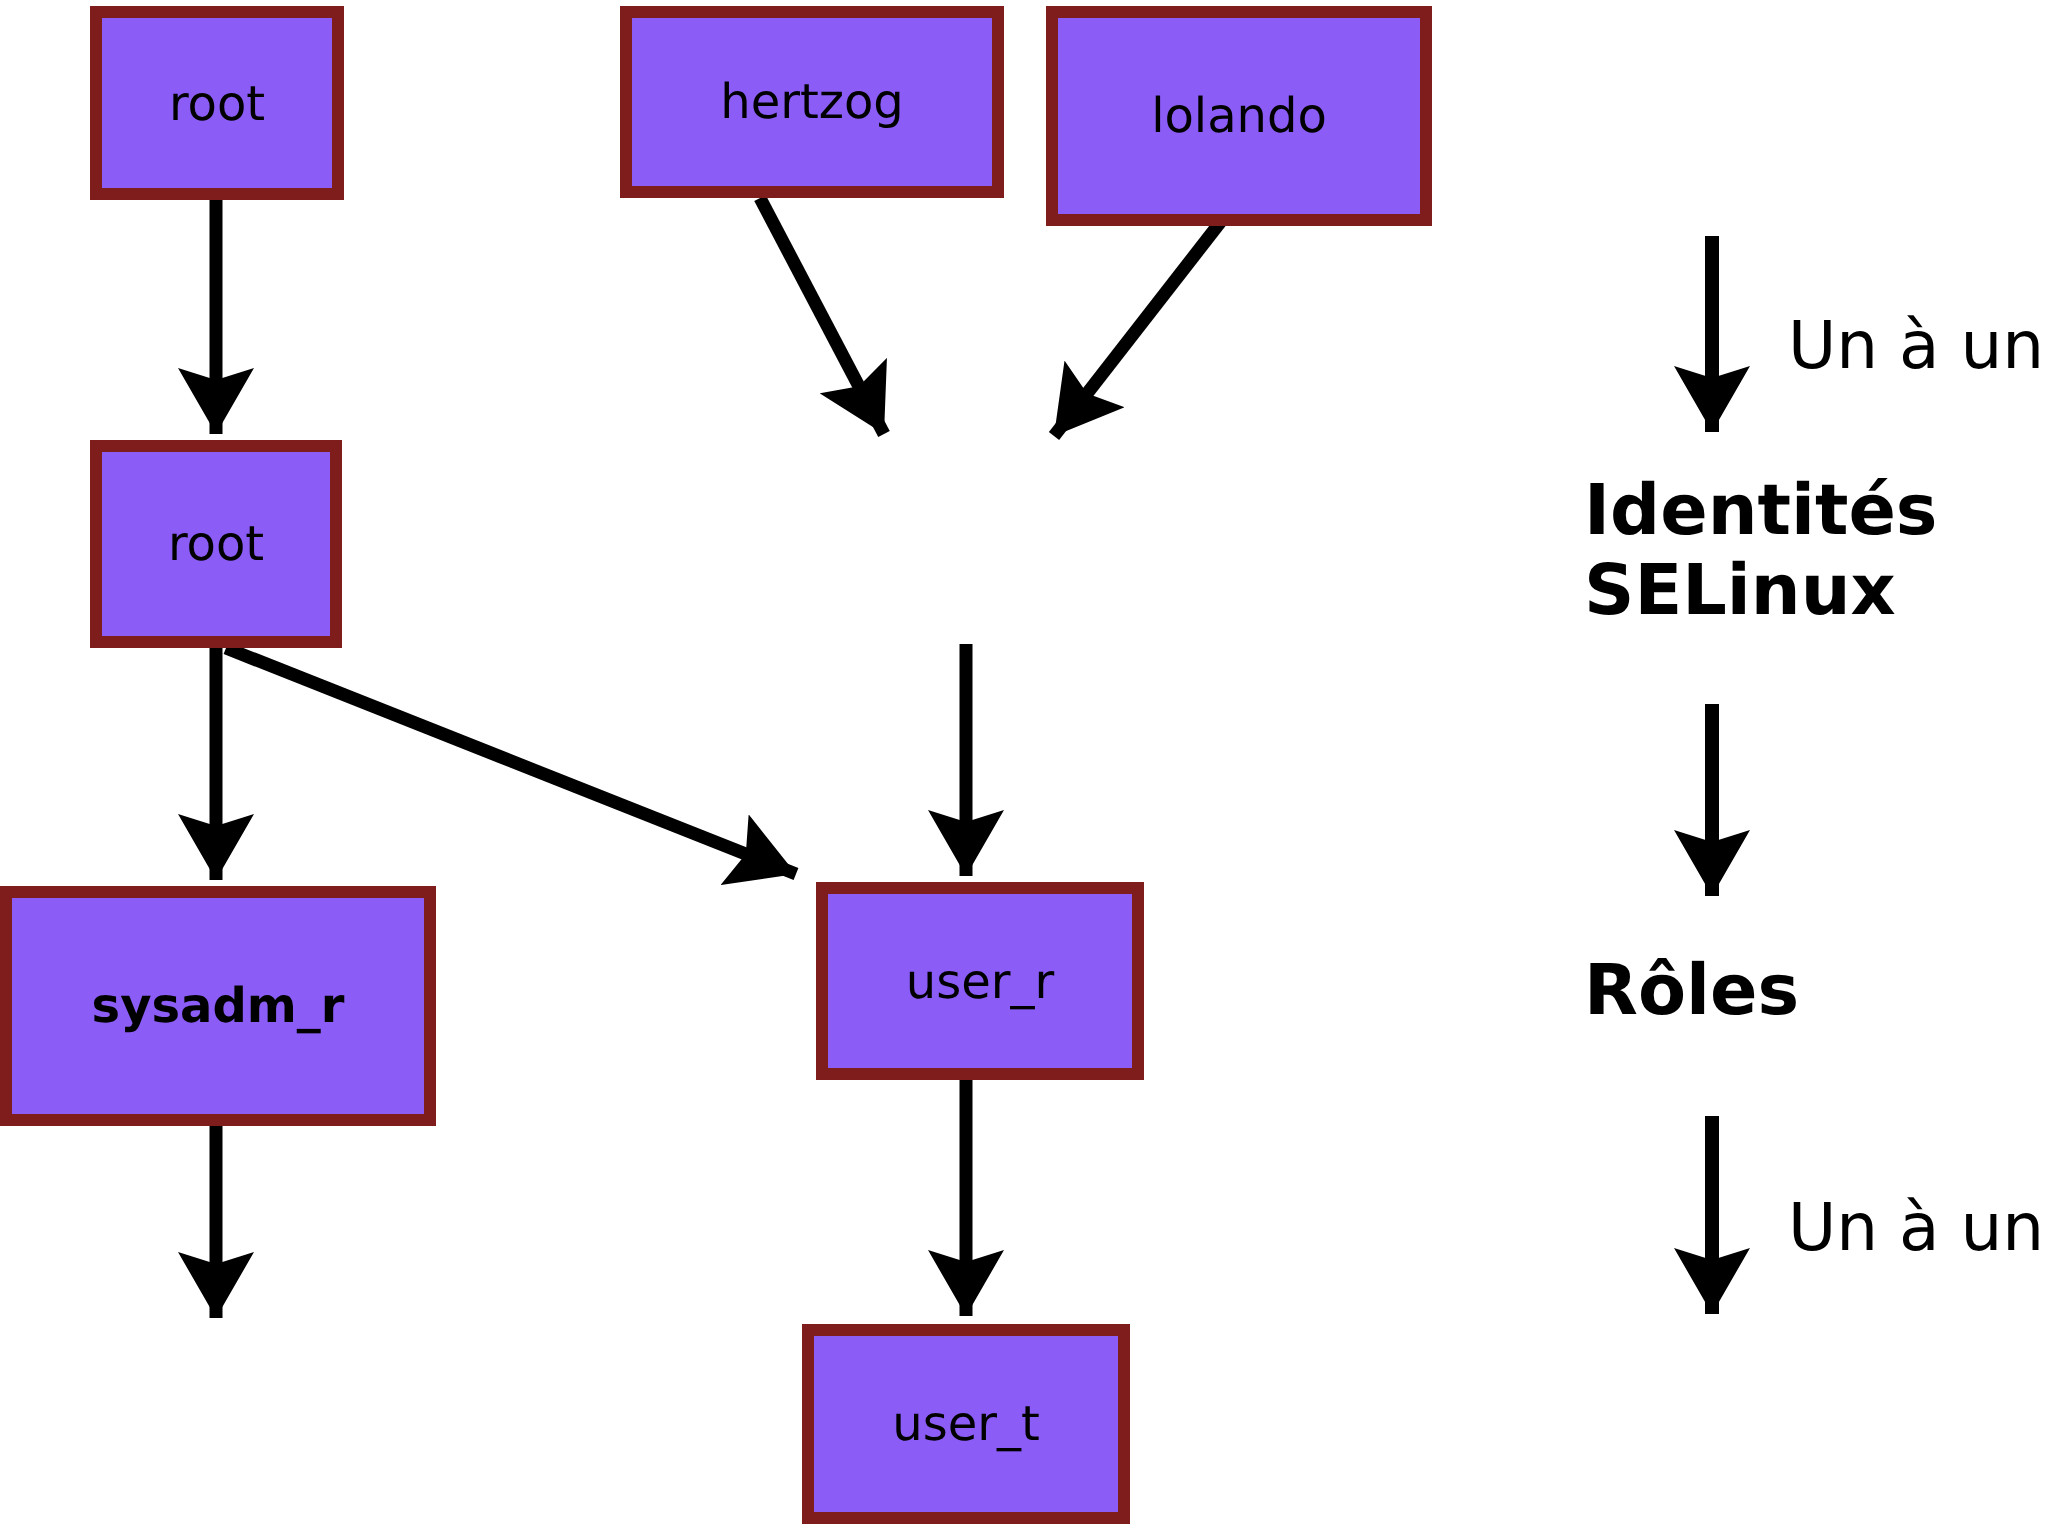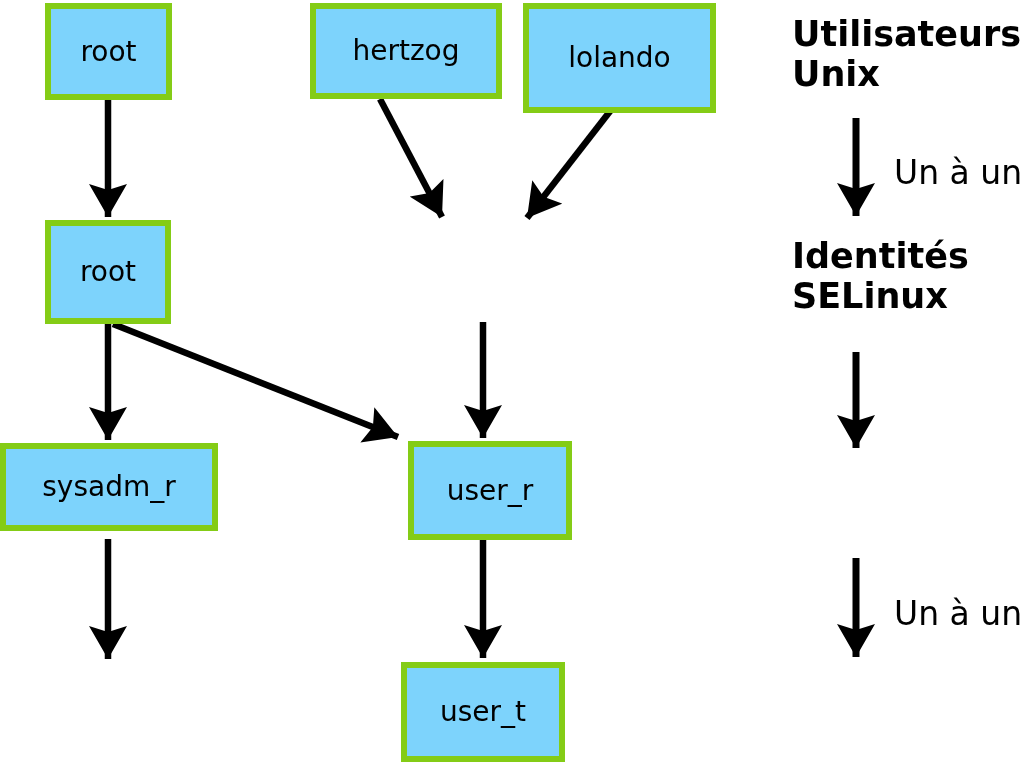--- a/index.html
+++ b/index.html
@@ -26,26 +26,26 @@
   .edges-layer line {
     stroke: #000000;
     stroke-width: 6.5;
   }
   .edges-layer line.legend-arrow {
     stroke-width: 7;
   }
   .node {
     position: absolute;
     box-sizing: border-box;
-    border: 6px solid #84cc16;
-    background: #7dd3fc;
+    border: 6px solid #7f1d1d;
+    background: #8b5cf6;
     display: flex;
     align-items: center;
     justify-content: center;
-    font-size: 28px;
+    font-size: 24px;
     line-height: 1;
     white-space: nowrap;
   }
   .legend-title {
     position: absolute;
     font-size: 35px;
     font-weight: bold;
     line-height: 40px;
     width: 232px;
   }
@@ -91,29 +91,29 @@
     <span>hertzog</span>
   </div>
   <div class="node" style="left:523px; top:3px; width:193px; height:110px;">
     <span>lolando</span>
   </div>
 
   <div class="node" style="left:45px; top:220px; width:126px; height:104px;">
     <span>root</span>
   </div>
 
-  <div class="node" style="left:0px; top:443px; width:218px; height:88px;">
+  <div class="node" style="left:0px; top:443px; width:218px; height:120px;font-weight:bold;">
     <span>sysadm_r</span>
   </div>
   <div class="node" style="left:408px; top:441px; width:164px; height:99px;">
     <span>user_r</span>
   </div>
 
   <div class="node" style="left:401px; top:662px; width:164px; height:100px;">
     <span>user_t</span>
   </div>
 
-  <div class="legend-title" style="left:792px; top:14px;">Utilisateurs Unix</div>
   <div class="relation-label" style="left:894px; top:153px;">Un à un</div>
   <div class="legend-title" style="left:792px; top:236px;">Identités SELinux</div>
+  <div class="legend-title" style="left:792px; top:476px;">Rôles</div>
   <div class="relation-label" style="left:894px; top:594px;">Un à un</div>
 
 </div>
 
 </body></html>

